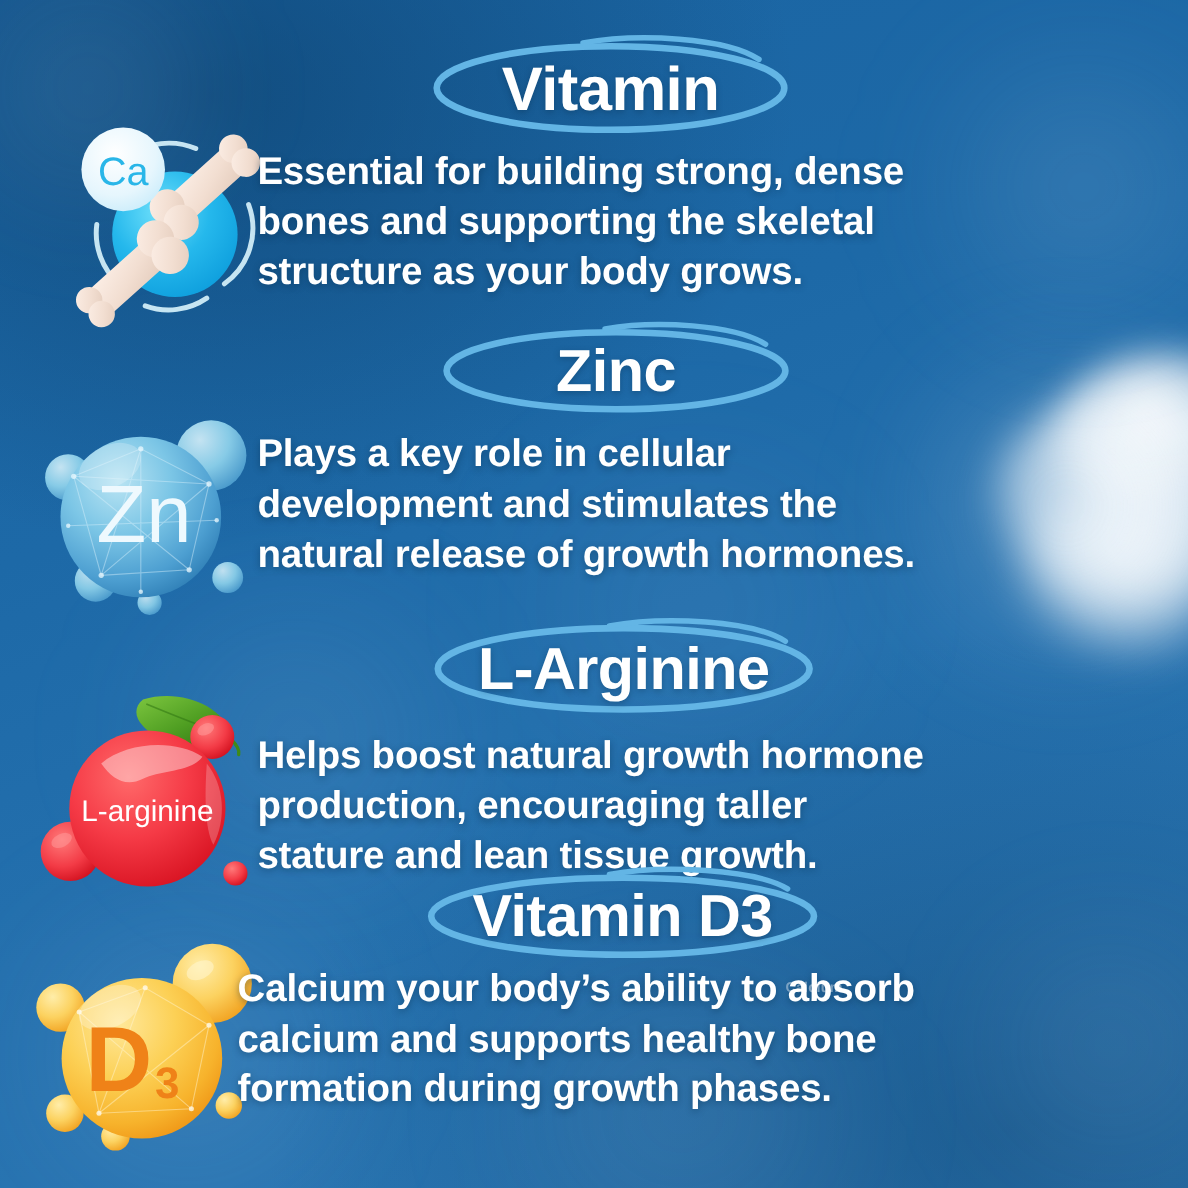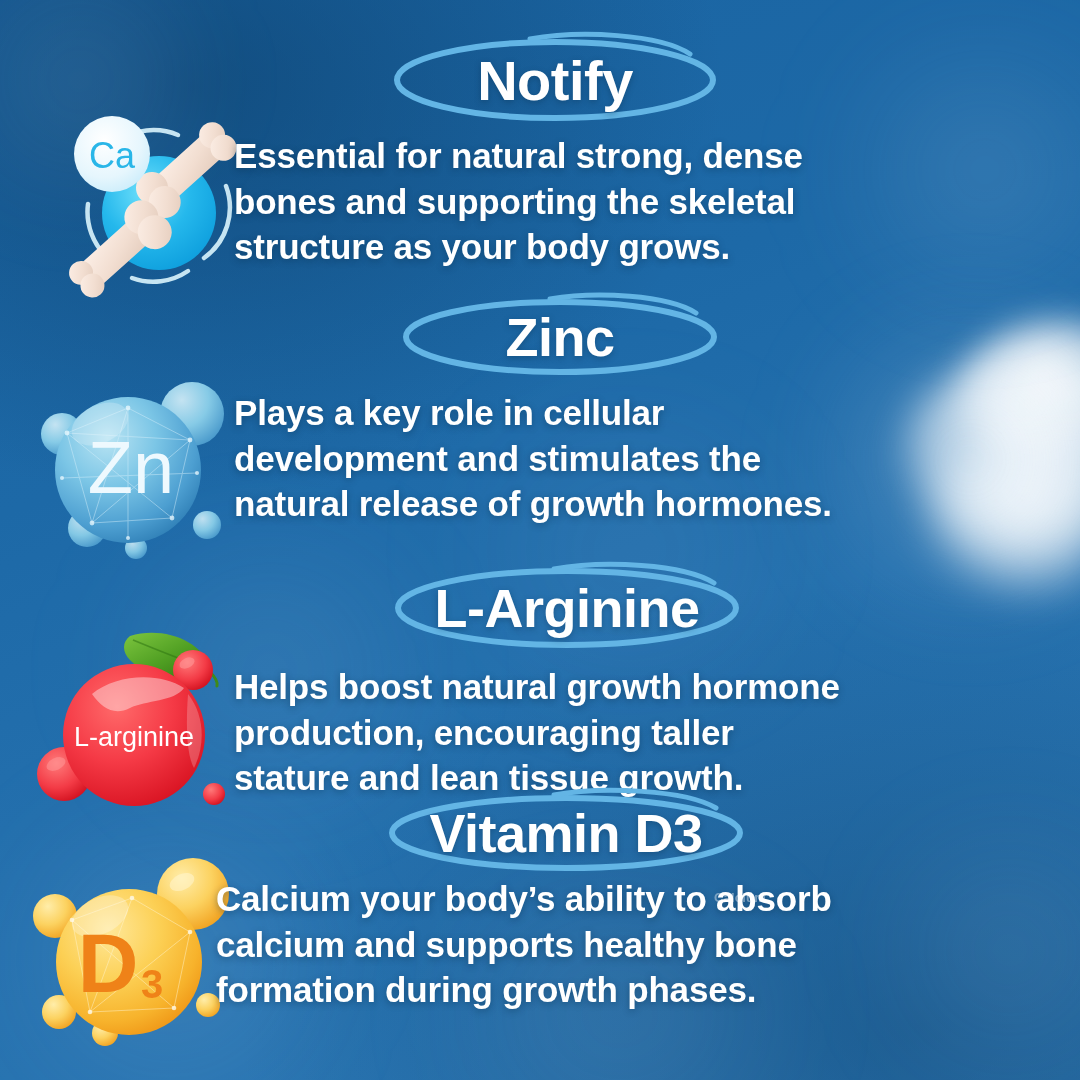--- a/index.html
+++ b/index.html
@@ -120,21 +120,21 @@
   <div class="haze" style="--b:70px; --o:.10; left:420px; top:430px; width:420px; height:240px;"></div>
   <div class="haze" style="--b:58px; --o:.14; left:860px; top:820px; width:300px; height:260px;"></div>
 
   <div class="section" style="top:0;height:300px;">
 
     <div class="heading" style="left:390px; top:36px; width:330px; height:88px;">
       <svg class="ellipse" viewBox="0 0 330 88">
         <ellipse cx="165" cy="44" rx="158" ry="38" fill="none" stroke="#63b5e5" stroke-width="6"></ellipse>
         <path d="M 300 18 C 270 -2 190 -6 140 3" fill="none" stroke="#63b5e5" stroke-width="5" stroke-linecap="round"></path>
       </svg>
-      <span class="htext" style="font-size:56px;">Notify</span>
+      <span class="htext" style="font-size:56px;">Vitamin</span>
     </div>
 
     <div class="icon-wrap" style="left:56px; top:108px; width:190px; height:185px;">
       <svg width="190" height="185" viewBox="0 0 190 185">
         <defs>
           <radialGradient id="caSphere" cx="38%" cy="32%" r="72%">
             <stop offset="0%" stop-color="#6fe0fb"></stop>
             <stop offset="55%" stop-color="#25b8ec"></stop>
             <stop offset="100%" stop-color="#0fa0de"></stop>
           </radialGradient>
@@ -171,21 +171,21 @@
           <circle cx="96" cy="139" r="17" fill="url(#caBone)"></circle>
           <circle cx="14" cy="120" r="12" fill="url(#caBone)"></circle>
           <circle cx="14" cy="137" r="12" fill="url(#caBone)"></circle>
         </g>
 
         <circle cx="56" cy="46" r="38" fill="url(#caBub)"></circle>
         <text x="56" y="60" text-anchor="middle" font-family="Liberation Sans, sans-serif" font-size="36" font-weight="400" fill="#29b6e8">Ca</text>
       </svg>
     </div>
 
-    <div class="body-text" style="left:234px; top:133px; width:700px; font-size:35px;">Essential for natural strong, dense
+    <div class="body-text" style="left:234px; top:133px; width:700px; font-size:35px;">Essential for building strong, dense
 bones and supporting the skeletal
 structure as your body grows.</div>
   </div>
 
   <div class="section" style="top:290px;height:270px;">
 
     <div class="heading" style="left:400px; top:7px; width:320px; height:80px;">
       <svg class="ellipse" viewBox="0 0 320 80">
         <ellipse cx="160" cy="40" rx="154" ry="35" fill="none" stroke="#63b5e5" stroke-width="6"></ellipse>
         <path d="M 296 16 C 268 -2 196 -6 150 2" fill="none" stroke="#63b5e5" stroke-width="5" stroke-linecap="round"></path>

